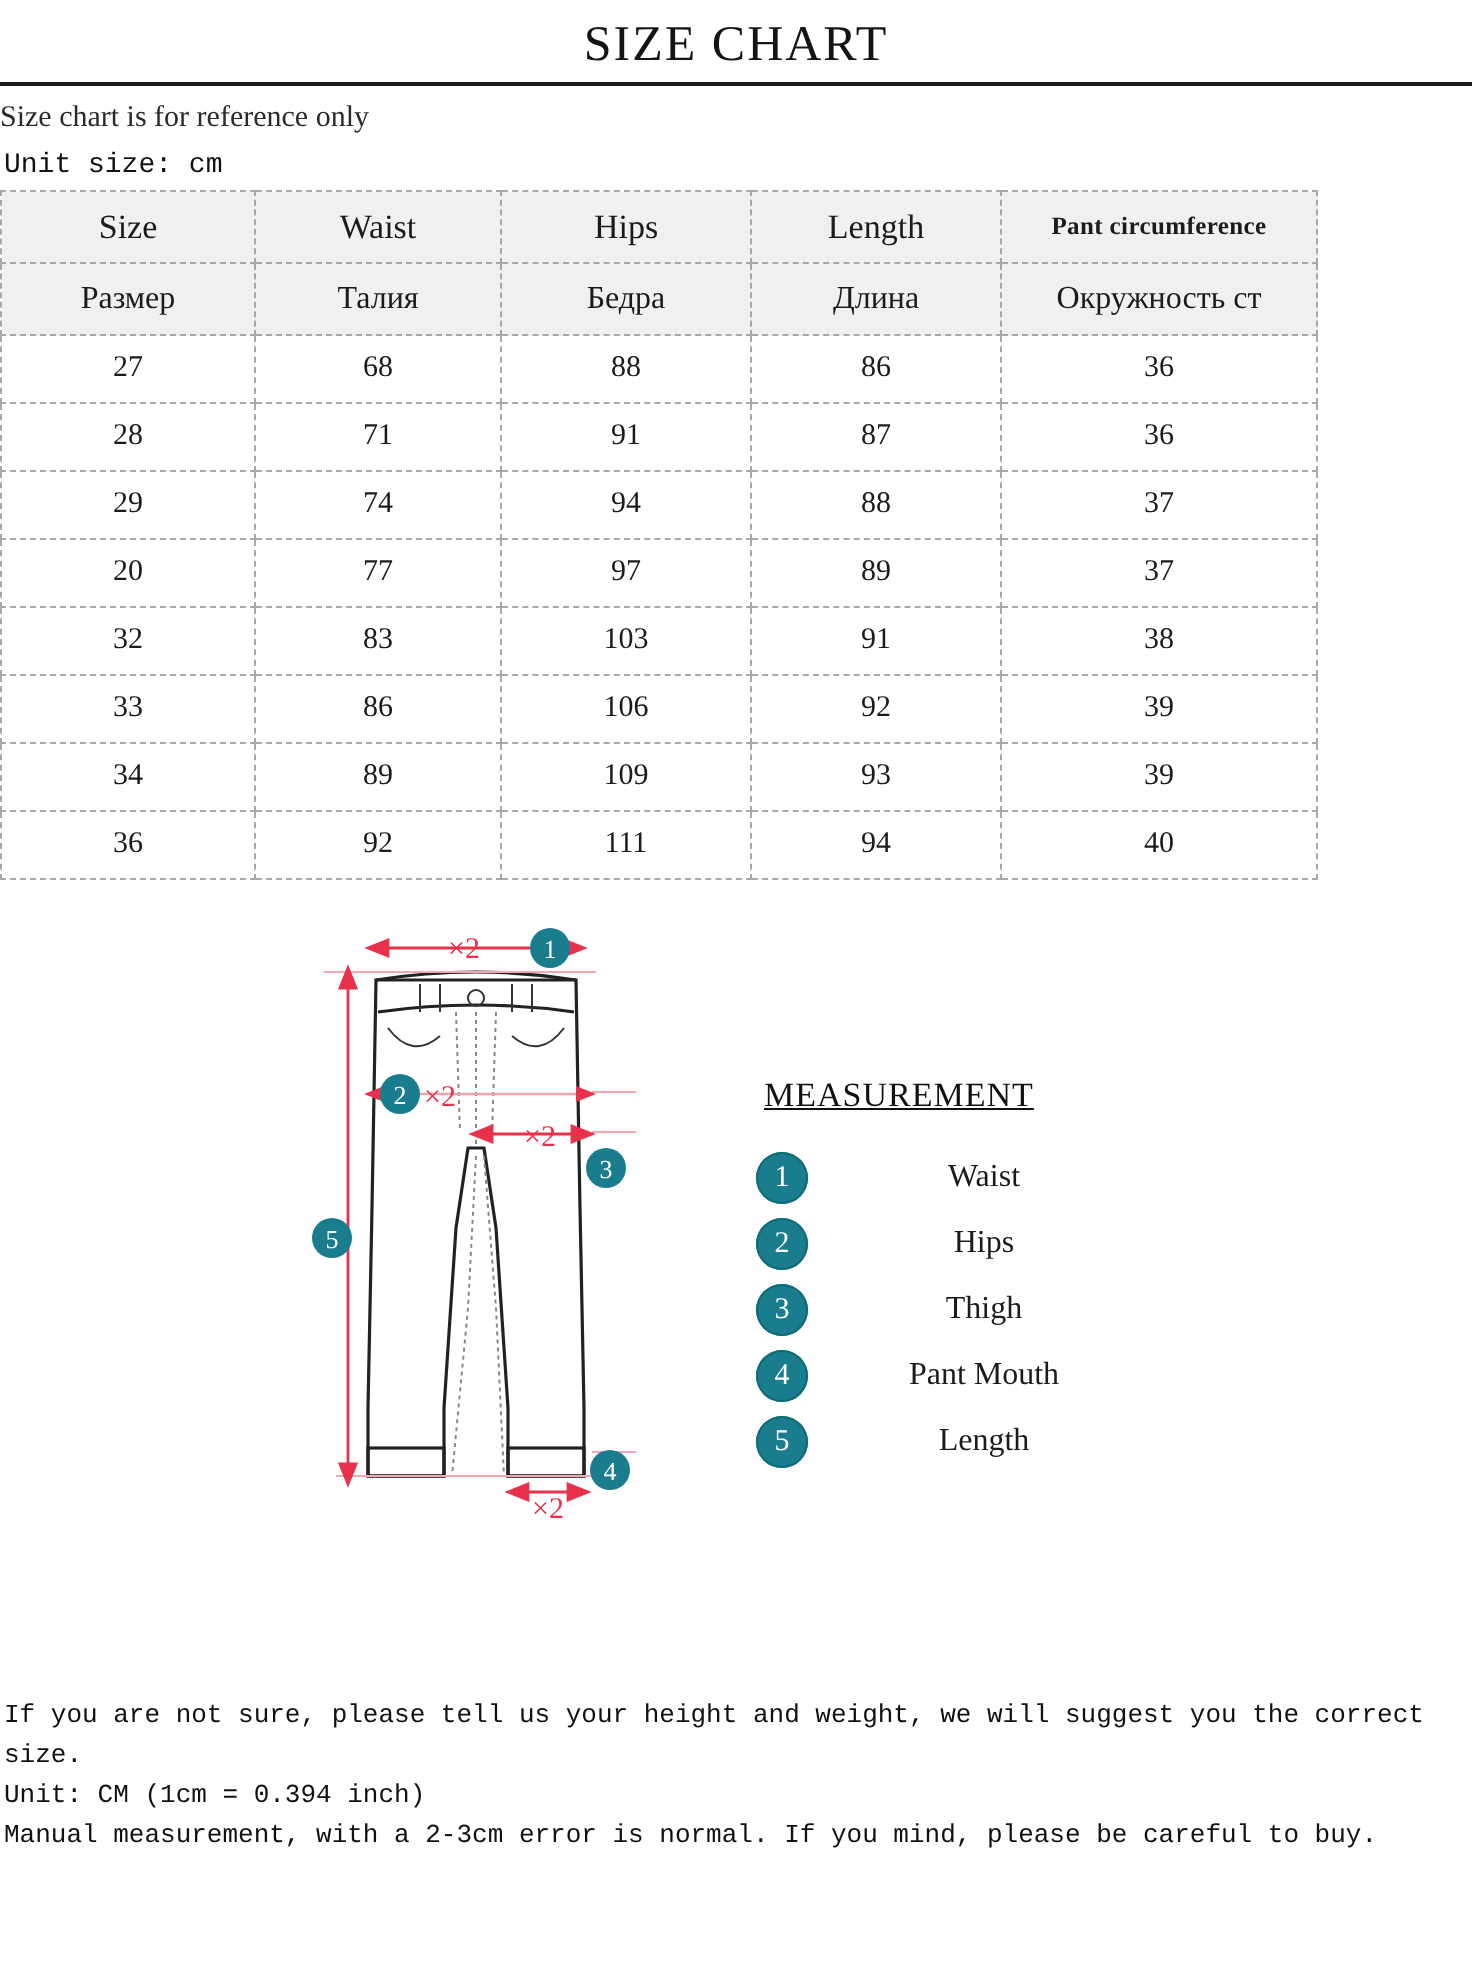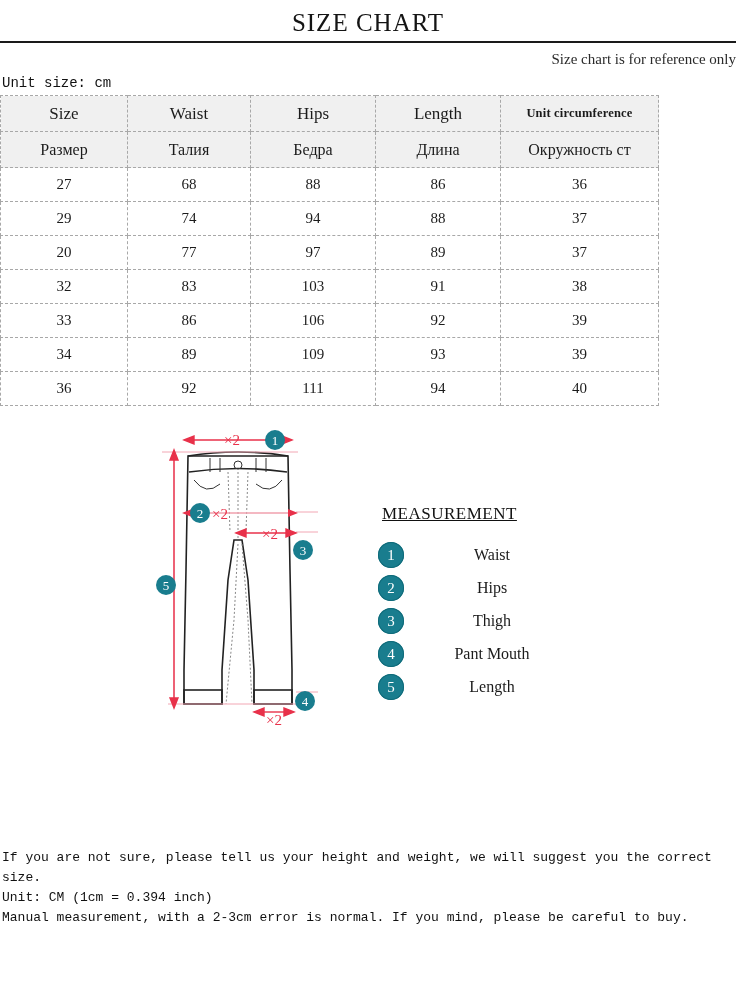--- a/index.html
+++ b/index.html
@@ -22,21 +22,21 @@
     padding-top: 9px;
     padding-bottom: 4px;
     color: #141414;
   }
   .title-rule {
     border-bottom: 2px solid #1a1a1a;
     width: 736px;
     margin: 0;
   }
   .subtitle {
-    text-align: right;
+    text-align: left;
     font-family: "Liberation Serif", serif;
     font-size: 15px;
     color: #2a2a2a;
     padding-top: 8px;
   }
   .unit-line {
     font-family: "Liberation Mono", monospace;
     font-size: 14px;
     color: #111;
     padding: 7px 0 4px 2px;
@@ -169,39 +169,46 @@
         <col class="col-hips">
         <col class="col-length">
         <col class="col-foot">
     </colgroup>
     <thead>
       <tr class="row-en">
         <th>Size</th>
         <th>Waist</th>
         <th>Hips</th>
         <th>Length</th>
-        <th class="small-head">Unit circumference</th>
+        <th class="small-head">Pant circumference</th>
       </tr>
       <tr class="row-ru">
         <th>Размер</th>
         <th>Талия</th>
         <th>Бедра</th>
         <th>Длина</th>
         <th>Окружность ст</th>
       </tr>
     </thead>
     <tbody id="table-body">
         <tr>
           <td>27</td>
           <td>68</td>
           <td>88</td>
           <td>86</td>
           <td>36</td>
         </tr>
         <tr>
+          <td>28</td>
+          <td>71</td>
+          <td>91</td>
+          <td>87</td>
+          <td>36</td>
+        </tr>
+        <tr>
           <td>29</td>
           <td>74</td>
           <td>94</td>
           <td>88</td>
           <td>37</td>
         </tr>
         <tr>
           <td>20</td>
           <td>77</td>
           <td>97</td>

